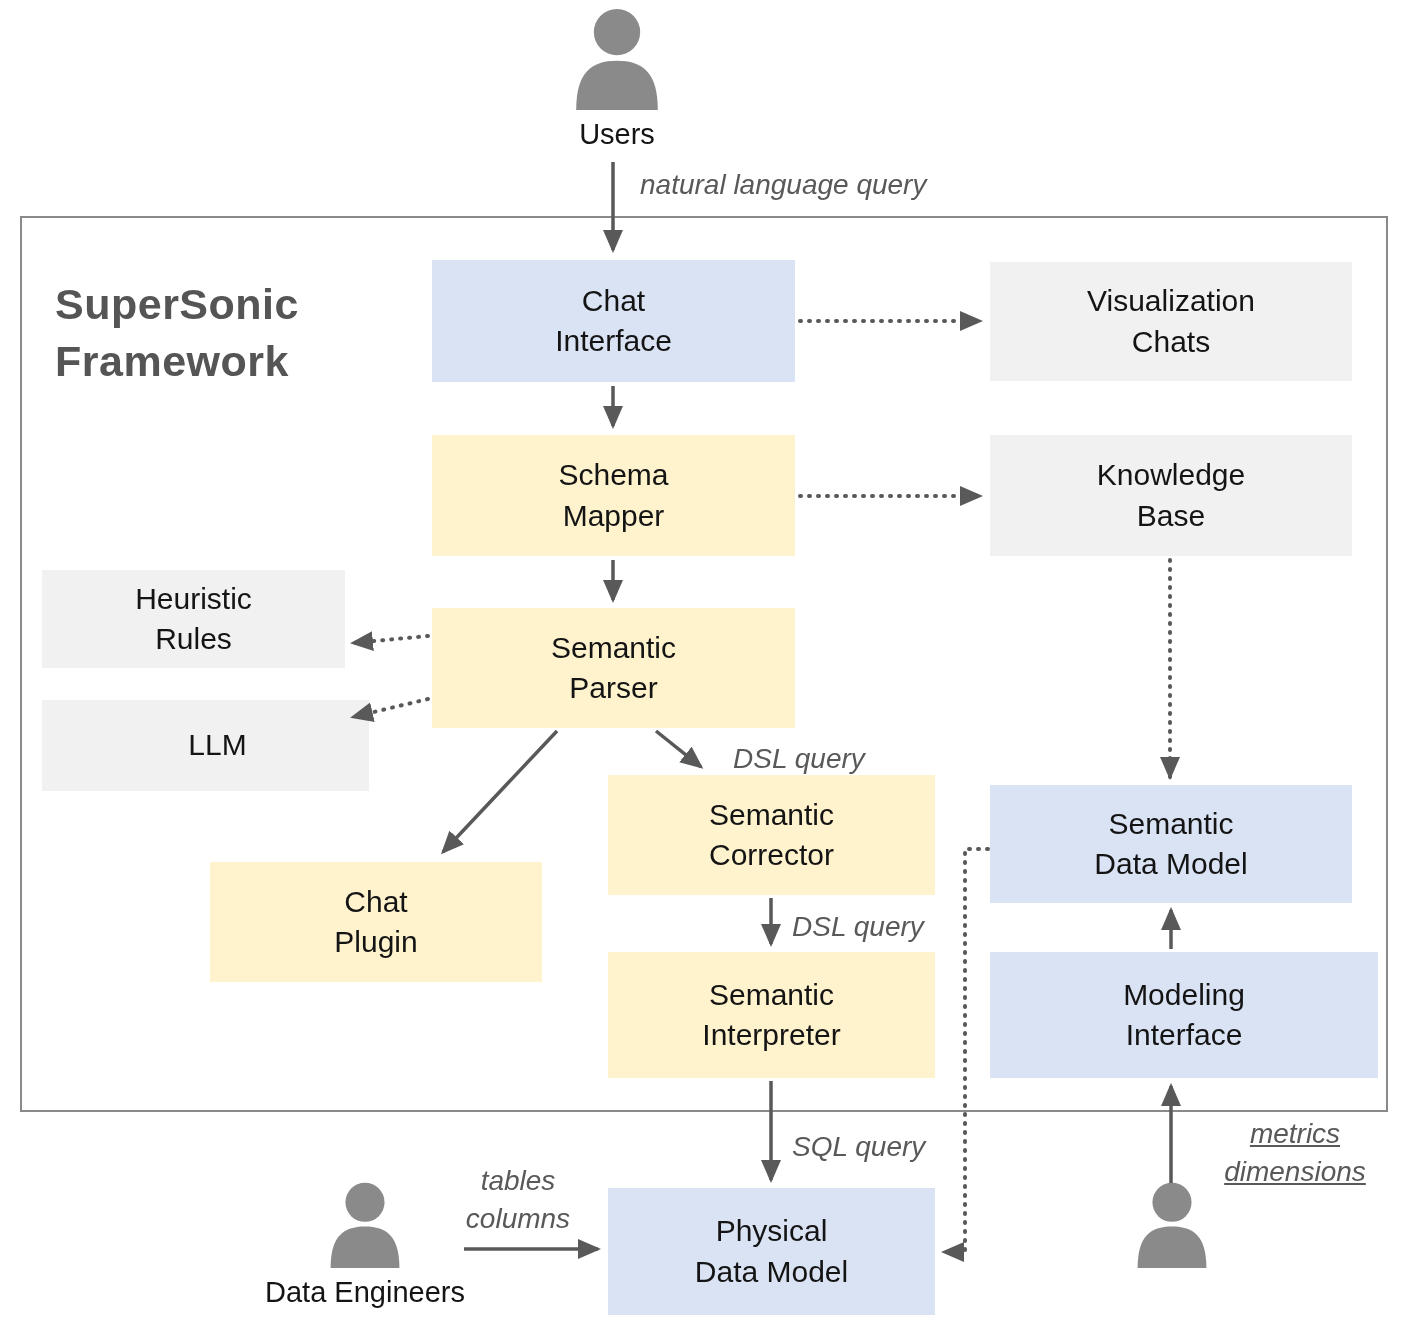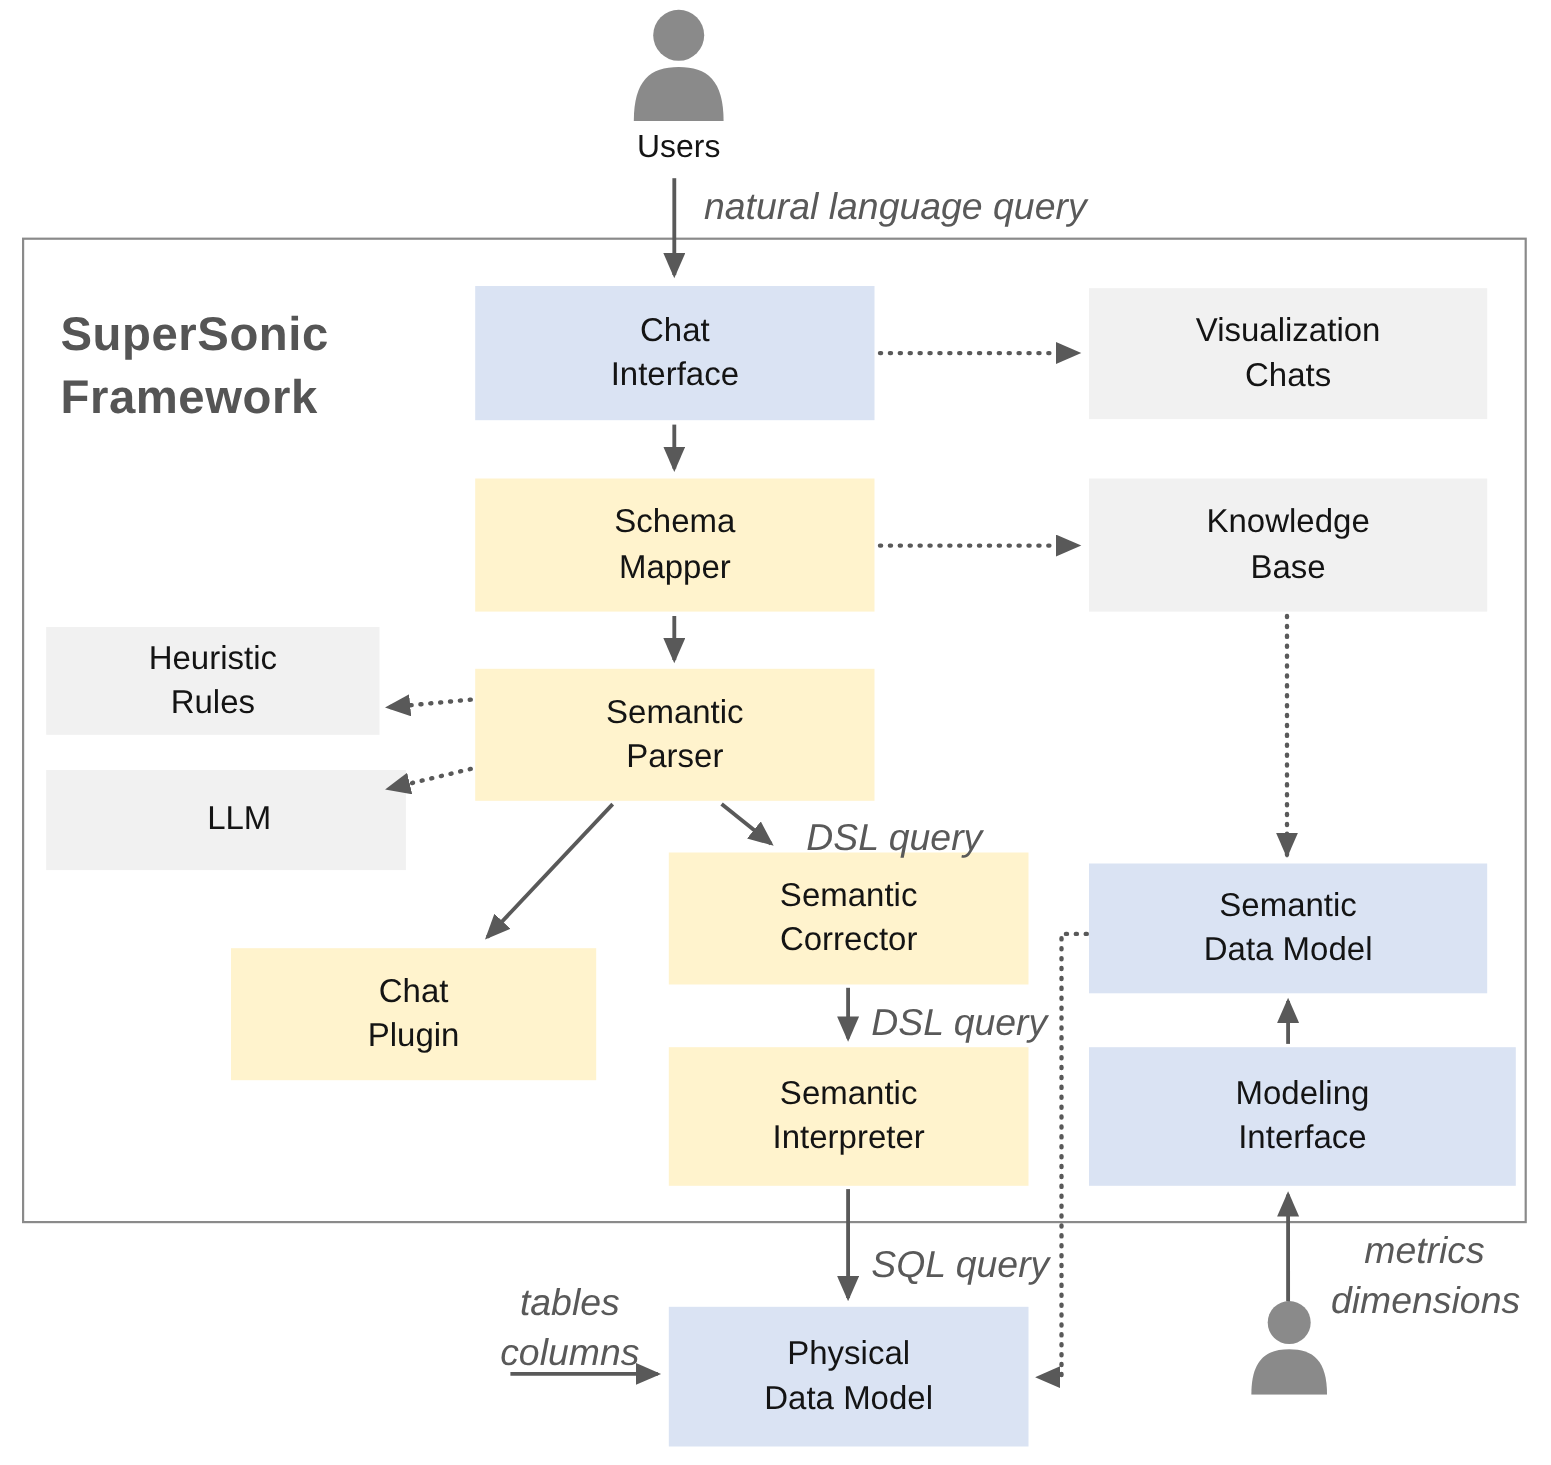--- a/index.html
+++ b/index.html
@@ -21,21 +21,21 @@
     white-space:pre-line; z-index:3;
   }
   .node.blue   { background:#dae3f3; }
   .node.yellow { background:#fff3cd; }
   .node.gray   { background:#f1f1f1; }
   .actor {
     position:absolute; display:flex; flex-direction:column; align-items:center; z-index:3;
   }
   .actor-label { font-size:29px; color:#141414; margin-top:8px; white-space:nowrap; }
   .edge-label {
-    position:absolute; font-style:italic; font-size:34px; color:#595959;
+    position:absolute; font-style:italic; font-size:28px; color:#595959;
     z-index:5; white-space:pre-line; line-height:1.35;
   }
   .edge-label.center { text-align:center; }
   svg.overlay { position:absolute; left:0; top:0; z-index:4; pointer-events:none; }
   .solid-edge  { stroke:#595959; stroke-width:3.5; fill:none; }
   .dotted-edge { stroke:#595959; stroke-width:4; fill:none;
                  stroke-dasharray:1 8; stroke-linecap:round; }
 </style>
 </head>
 <body>
@@ -47,20 +47,27 @@
 Framework</div>
 
   <div class="actor" style="left:557px; top:8px; width:120px;">
     <svg width="100" height="102" viewBox="0 0 100 110">
       <circle cx="50" cy="26" r="25" fill="#8a8a8a"></circle>
       <path d="M6,110 C6,70 22,57 50,57 C78,57 94,70 94,110 Z" fill="#8a8a8a"></path>
     </svg>
     <div class="actor-label">Users</div>
   </div>
 
+  <div class="actor" style="left:255px; top:1182px; width:220px;">
+    <svg width="84" height="86" viewBox="0 0 100 110">
+      <circle cx="50" cy="26" r="25" fill="#8a8a8a"></circle>
+      <path d="M6,110 C6,70 22,57 50,57 C78,57 94,70 94,110 Z" fill="#8a8a8a"></path>
+    </svg>
+    <div class="actor-label">Data Engineers</div>
+  </div>
 
   <div class="actor" style="left:1032px; top:1182px; width:280px;">
     <svg width="84" height="86" viewBox="0 0 100 110">
       <circle cx="50" cy="26" r="25" fill="#8a8a8a"></circle>
       <path d="M6,110 C6,70 22,57 50,57 C78,57 94,70 94,110 Z" fill="#8a8a8a"></path>
     </svg>
   </div>
 
   <div class="node blue" style="left:432px; top:260px;  width:363px; height:122px;">Chat
 Interface</div>
@@ -87,21 +94,21 @@
 Data Model</div>
   <div class="node blue" style="left:990px; top:952px;  width:388px; height:126px;">Modeling
 Interface</div>
 
   <div class="edge-label" style="left:640px;  top:166px;">natural language query</div>
   <div class="edge-label" style="left:733px;  top:740px;">DSL query</div>
   <div class="edge-label" style="left:792px;  top:908px;">DSL query</div>
   <div class="edge-label" style="left:792px;  top:1128px;">SQL query</div>
   <div class="edge-label center" style="left:448px;  top:1162px; width:140px;">tables
 columns</div>
-  <div class="edge-label center" style="left:1210px; top:1115px; width:170px;">metrics
+  <div class="edge-label center" style="left:1210px; top:1115px; width:170px;text-decoration:underline;">metrics
 dimensions</div>
 
   <svg class="overlay" width="1410" height="1332" viewBox="0 0 1410 1332">
     <defs>
       <marker id="ah" markerUnits="userSpaceOnUse" markerWidth="28" markerHeight="24" refX="20" refY="10" orient="auto">
         <path d="M0,0 L23,10 L0,20 Z" fill="#595959"></path>
       </marker>
     </defs>
 
     <line class="solid-edge" x1="613" y1="162" x2="613" y2="250" marker-end="url(#ah)"></line>

